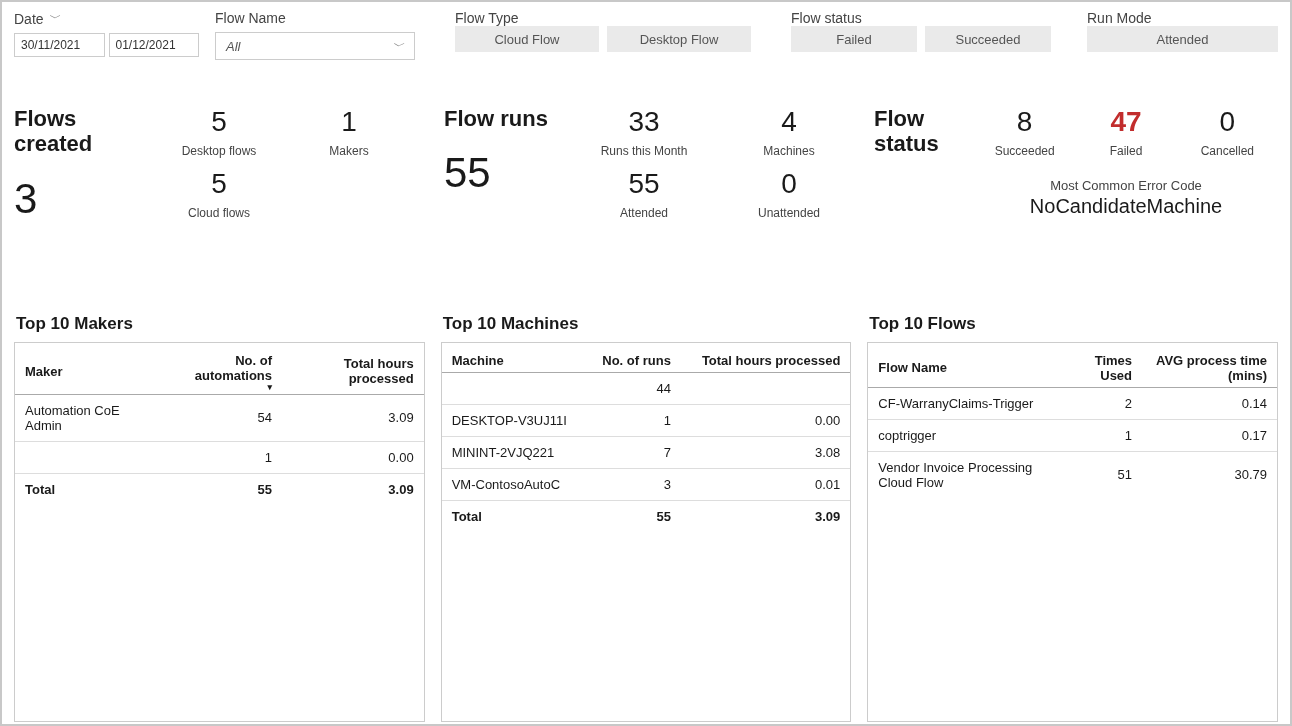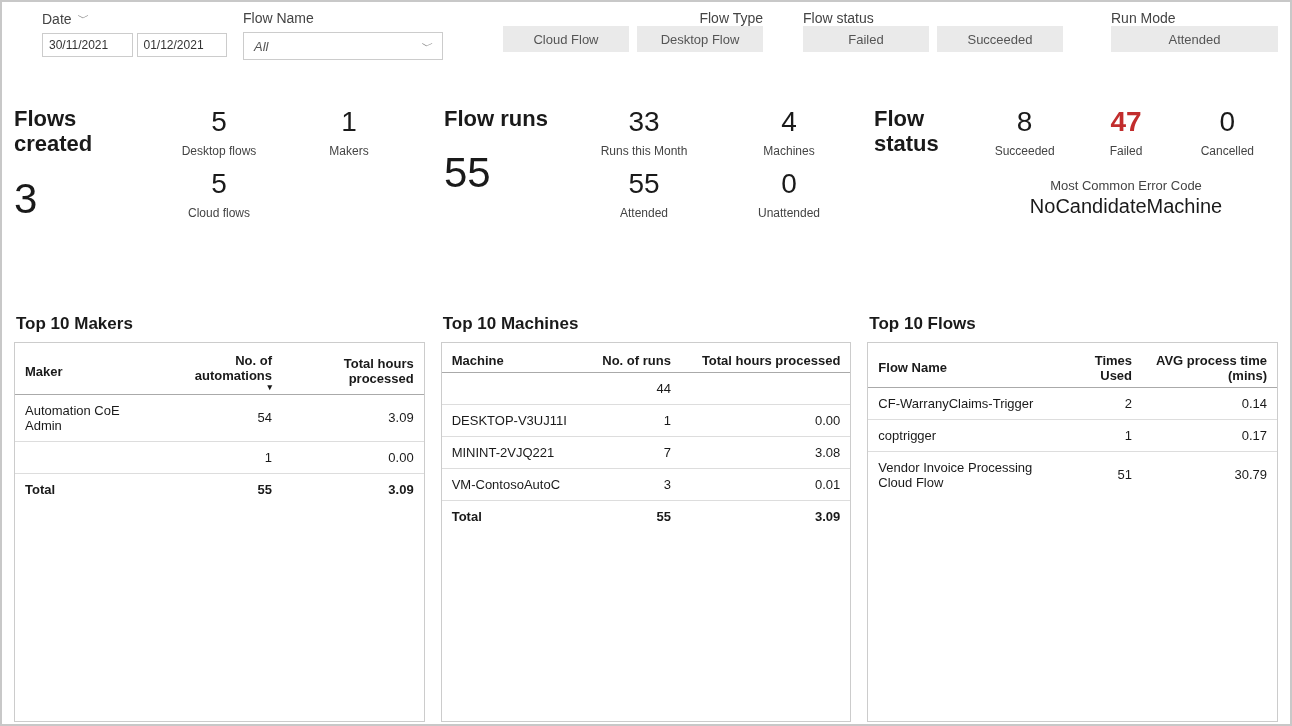--- a/index.html
+++ b/index.html
@@ -10,25 +10,25 @@
     color:#1a1a1a;
   }
   .outer {
     border:2px solid #c8c8c8;
     width:1292px; height:726px;
     padding:8px 12px 12px 12px;
     position:relative;
   }
   
   .filters { display:flex; height:56px; }
-  .f-date  { width:185px;margin-left:28px; }
+  .f-date  { width:185px; }
   .f-flowname { width:200px; margin-left:16px;}
-  .f-type  { width:260px; margin-left:60px;text-align:right;}
+  .f-type  { width:296px; margin-left:40px;}
   .f-status{ width:260px; margin-left:40px;}
-  .f-runmode{flex:1; margin-left:48px;}
+  .f-runmode{flex:1; margin-left:36px;}
   .filter-label { font-size:14px; color:#444; padding-left:0;}
   .date-row { display:flex; gap:4px; margin-top:6px; }
   .date-box { border:1px solid #ccc; font-size:12px; padding:4px 6px; width:94px; color:#333; text-align:left; }
   .dd {
     border:1px solid #ccc; margin-top:6px; height:28px;
     display:flex; align-items:center; justify-content:space-between; padding:0 10px;
     font-size:13px; color:#555;font-style:italic;
   }
   .dd .chev { font-size:12px; color:#888;}
   .f-date .filter-label { display:flex; align-items:center; gap:6px; }

